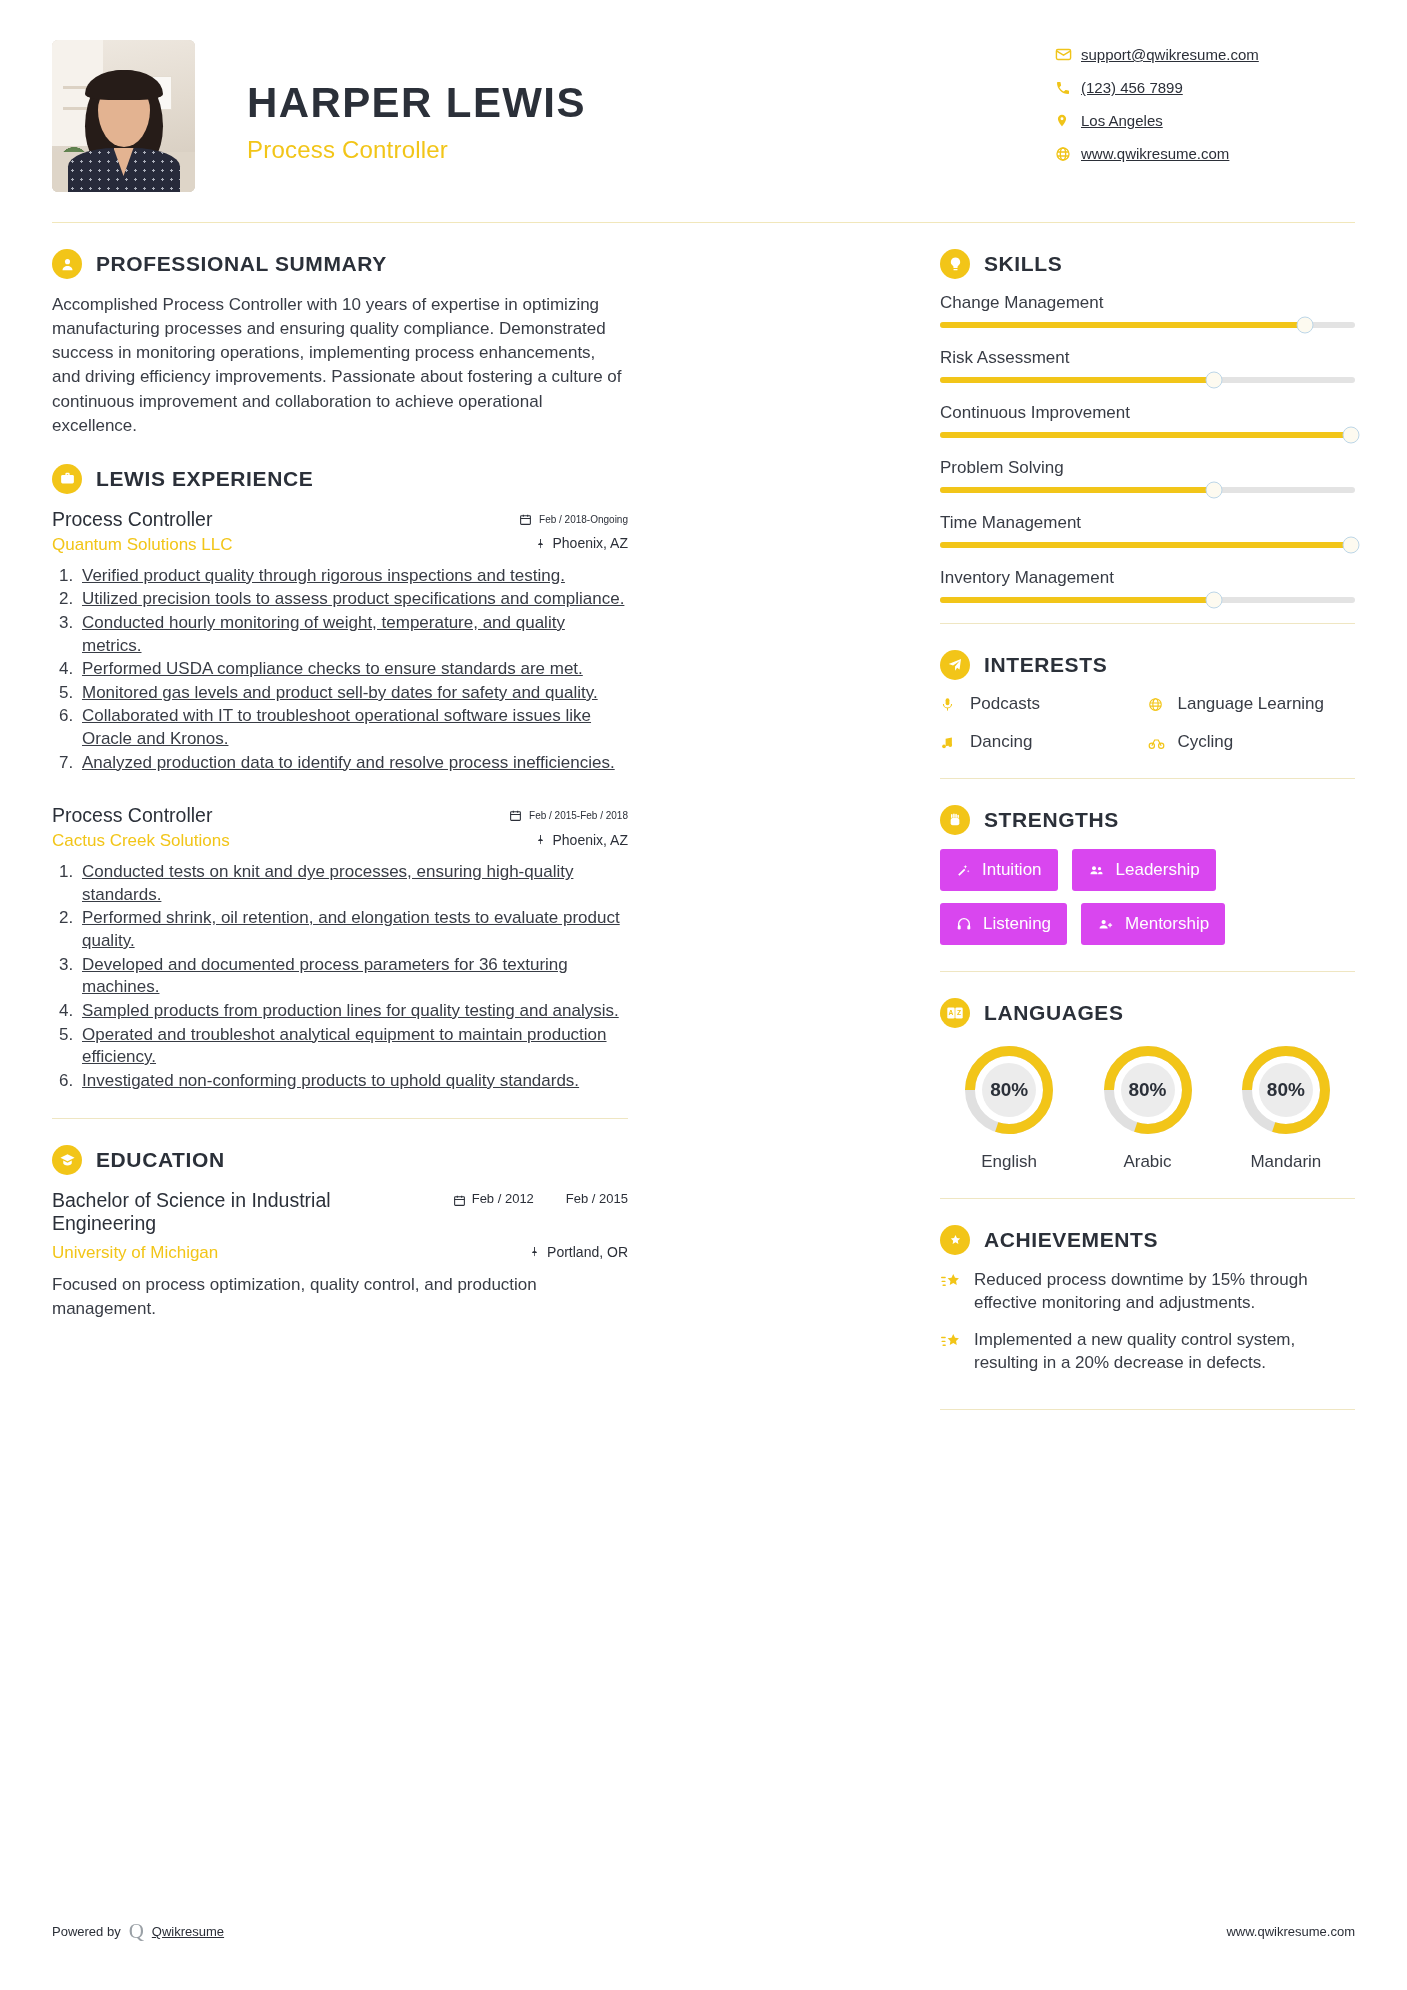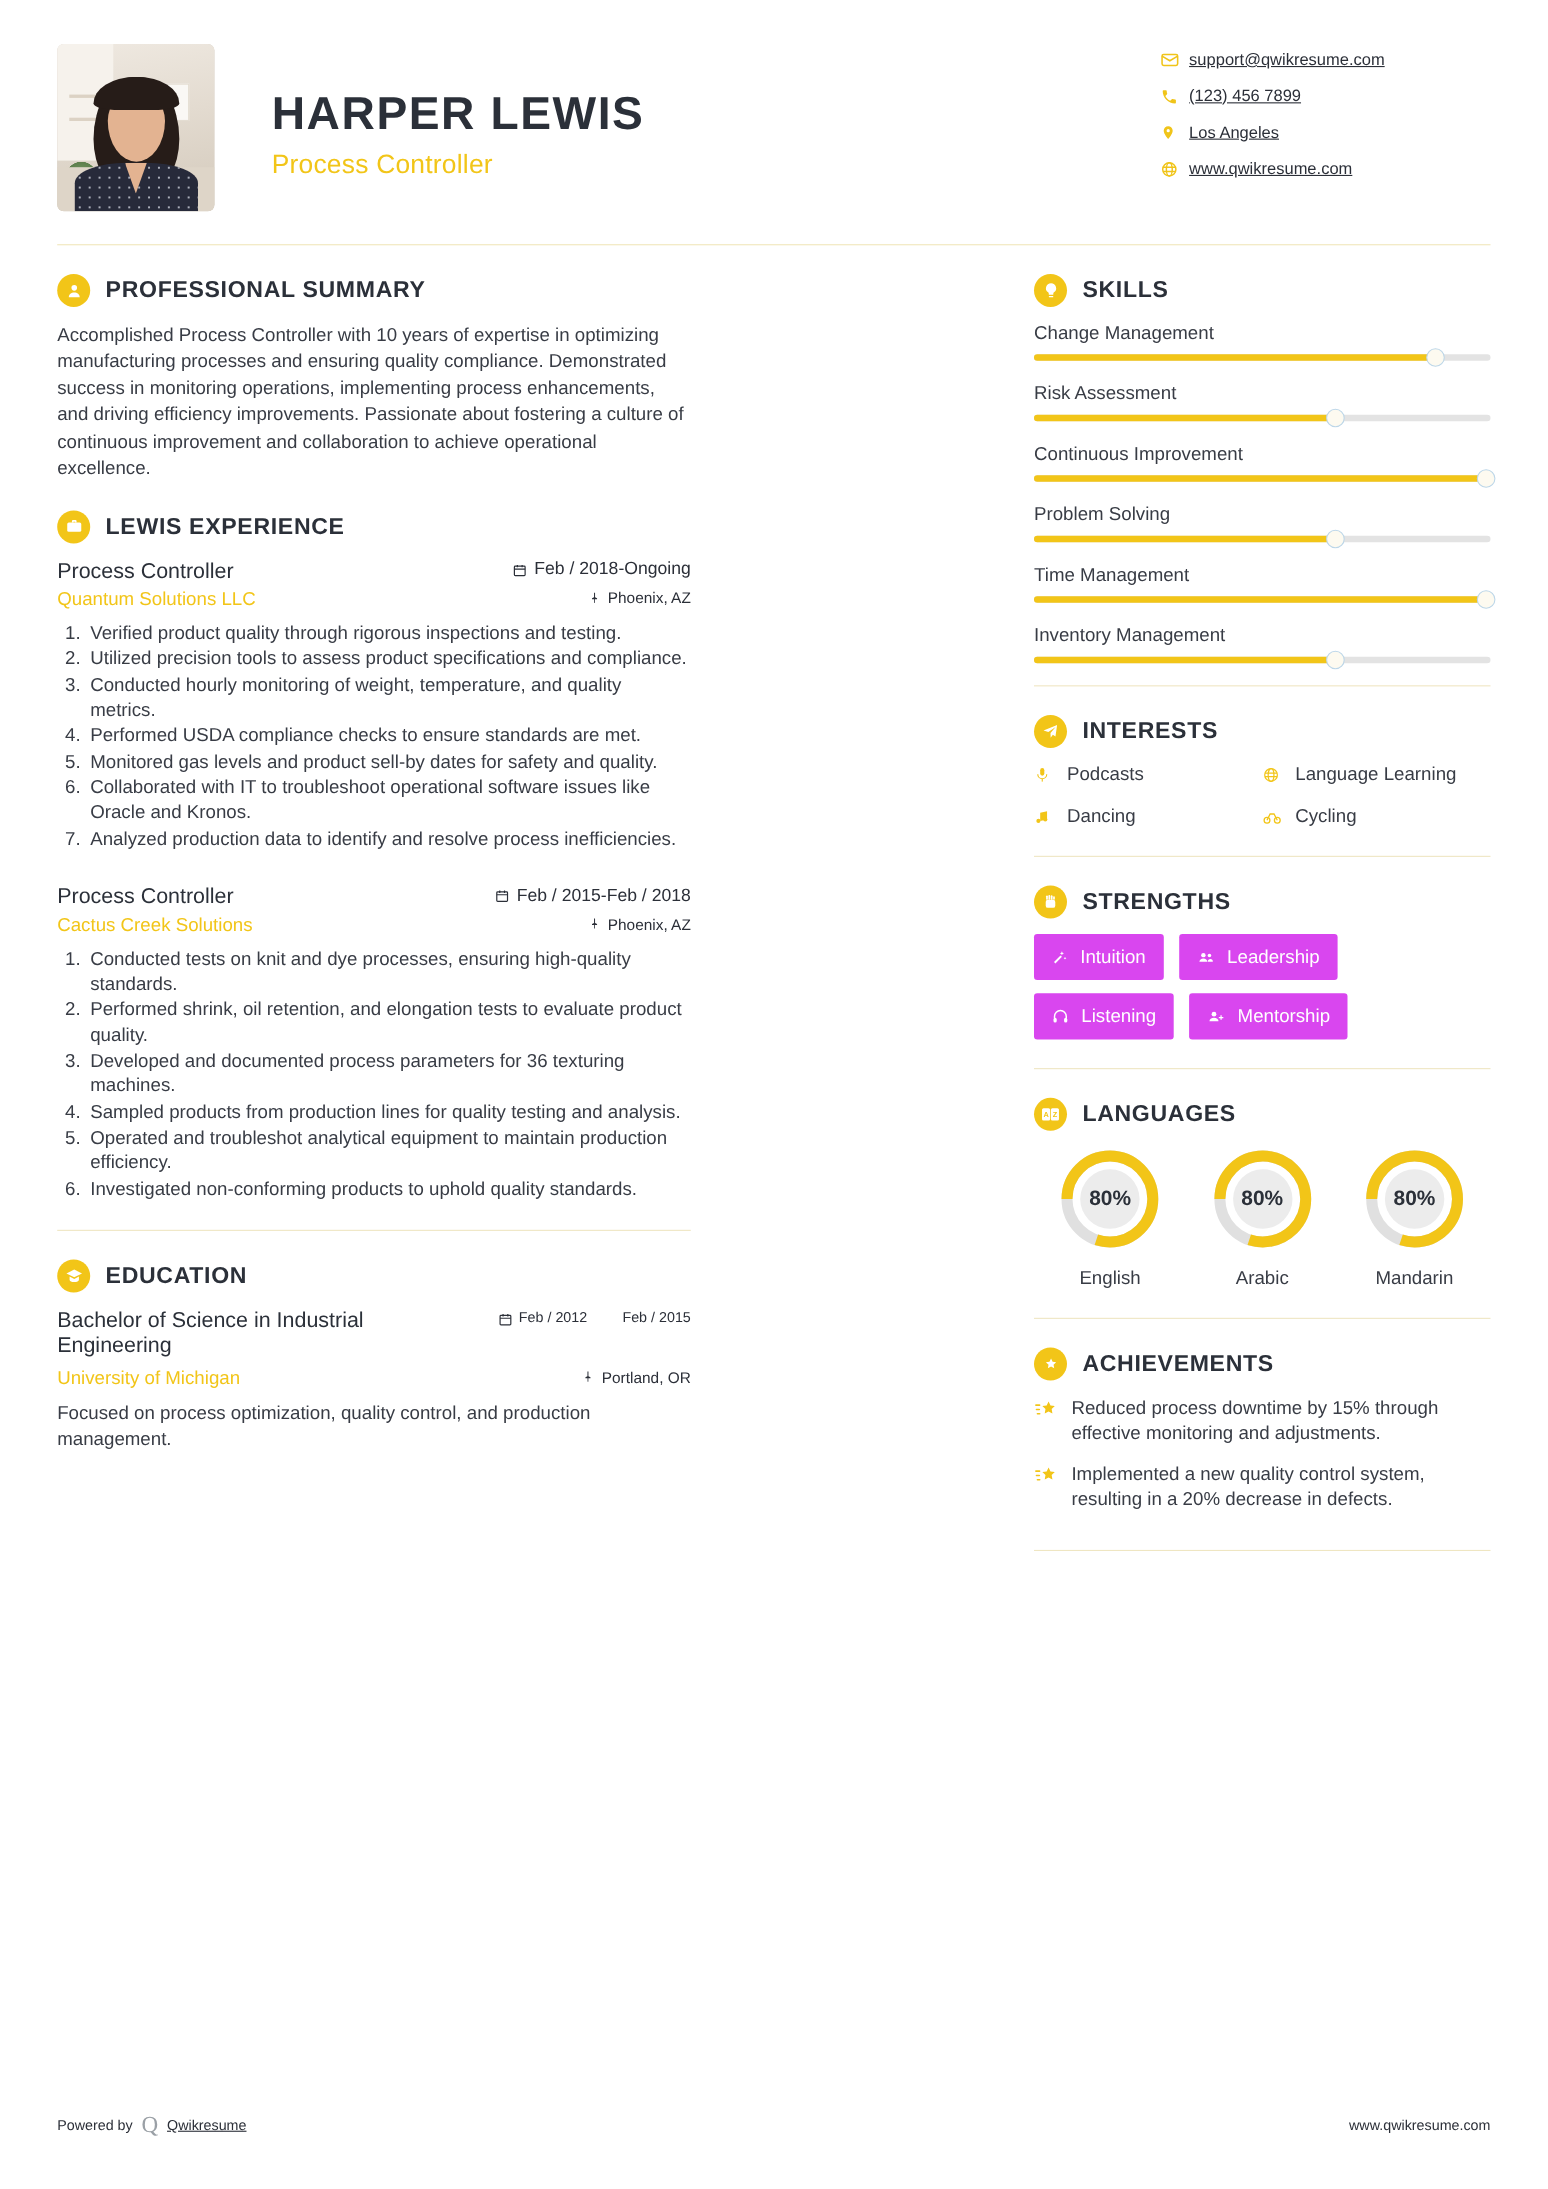--- a/index.html
+++ b/index.html
@@ -78,29 +78,29 @@
   .sec-title {
     margin-left:14px; font-size:21px; font-weight:bold; letter-spacing:.6px;
     color:#2b3039;
   }
 
   .summary { font-size:17px; line-height:1.42; color:#383c45; }
 
   .job { margin-top:14px; }
   .job-top { display:flex; align-items:baseline; }
   .job-title { font-size:19.5px; color:#2b3039; }
-  .job-meta { margin-left:auto; font-size:16px; color:#2b2f38; display:flex; align-items:center; white-space:nowrap;padding-left:44px; }
+  .job-meta { margin-left:auto; font-size:10px; color:#2b2f38; display:flex; align-items:center; white-space:nowrap;padding-left:44px; }
   .job-meta .mi { margin-right:7px; color:#2b2f38; display:inline-flex; }
   .job-sub { display:flex; align-items:baseline; margin-top:4px; }
   .company { font-size:17px; color:#f2c518; }
   .job-loc { margin-left:auto; font-size:14px; display:flex; align-items:center; white-space:nowrap; }
   .job-loc .mi { margin-right:7px; display:inline-flex; }
 
   ol.duties { margin:10px 0 0 26px; font-size:17px; line-height:1.33; color:#383c45; }
-  ol.duties li { margin-bottom:1px; padding-left:4px; }
+  ol.duties li { margin-bottom:1px; padding-left:4px;text-decoration:underline; }
 
   .edu-date { margin-left:auto; font-size:13px; display:flex; align-items:flex-start; white-space:nowrap; gap:32px; }
   .edu-date .dpair { display:flex; align-items:flex-start; }
   .edu-date .mi { margin-right:6px; margin-top:2px; }
   .edu-date .stack { line-height:1.15; }
   .edu-desc { font-size:17px; line-height:1.4; color:#383c45; margin-top:10px; }
 
   
   .skill { margin-bottom:4px; }
   .skill-name { font-size:17px; color:#383c45; margin-bottom:9px; }

